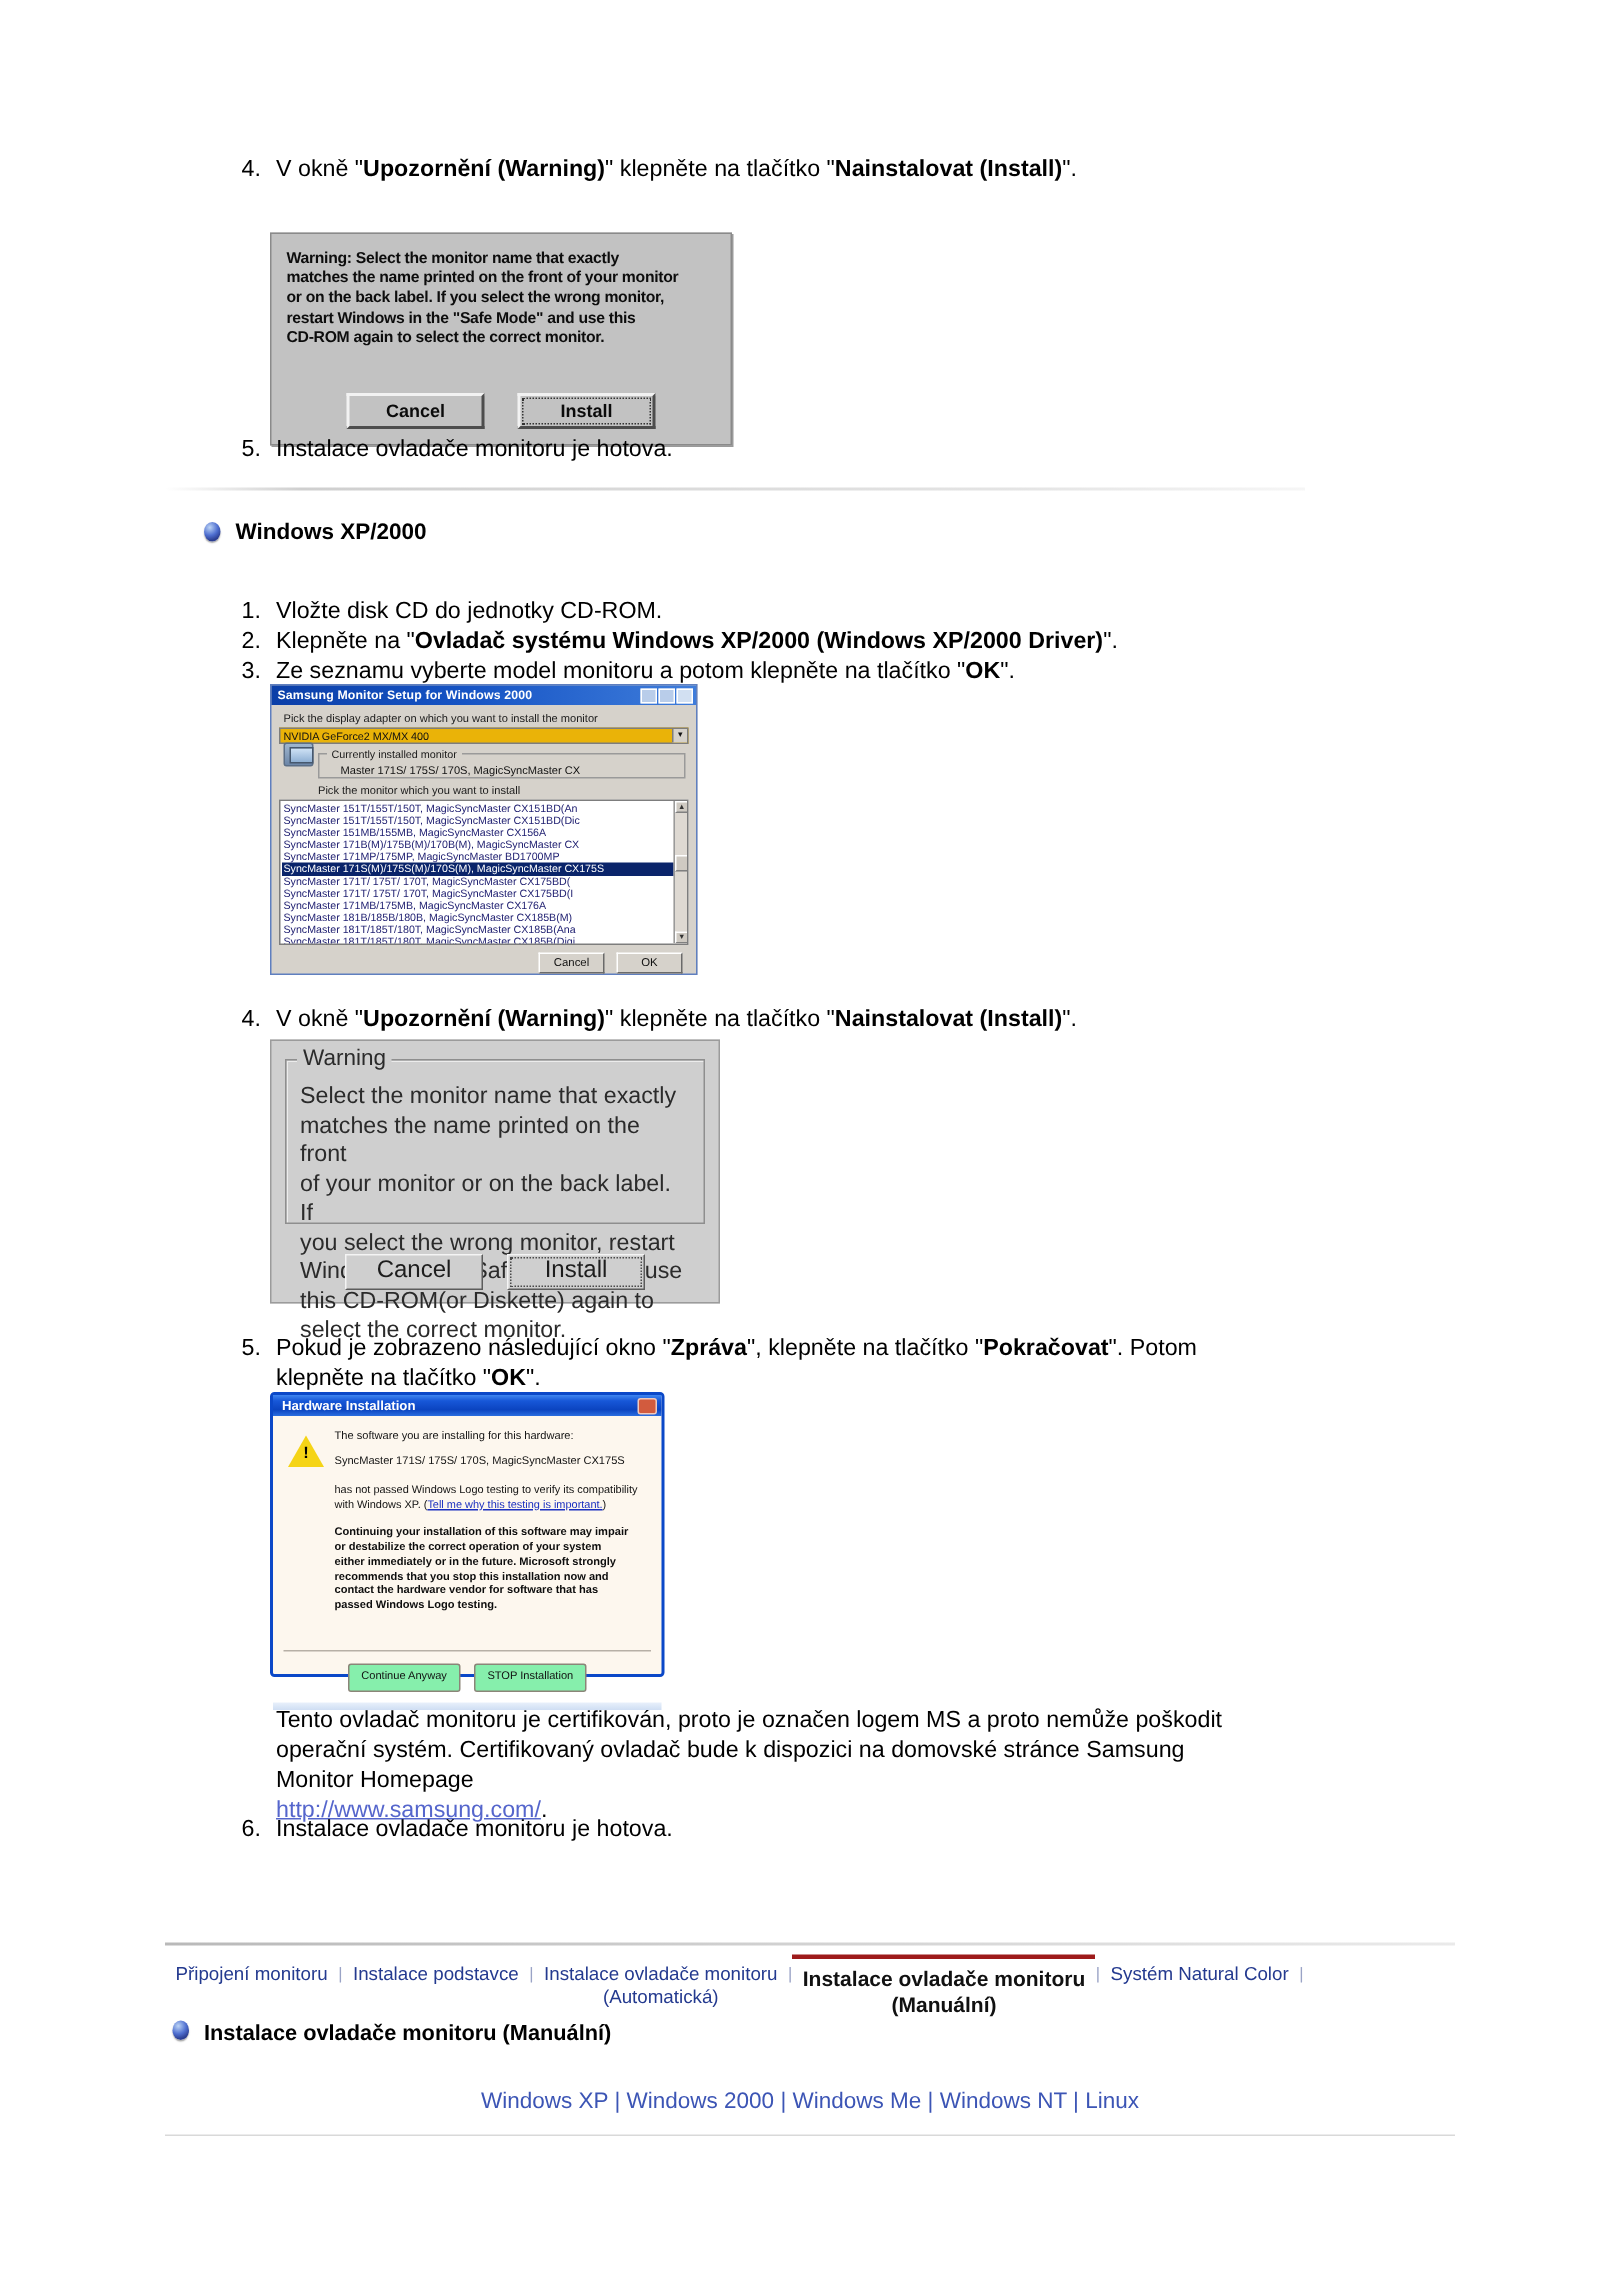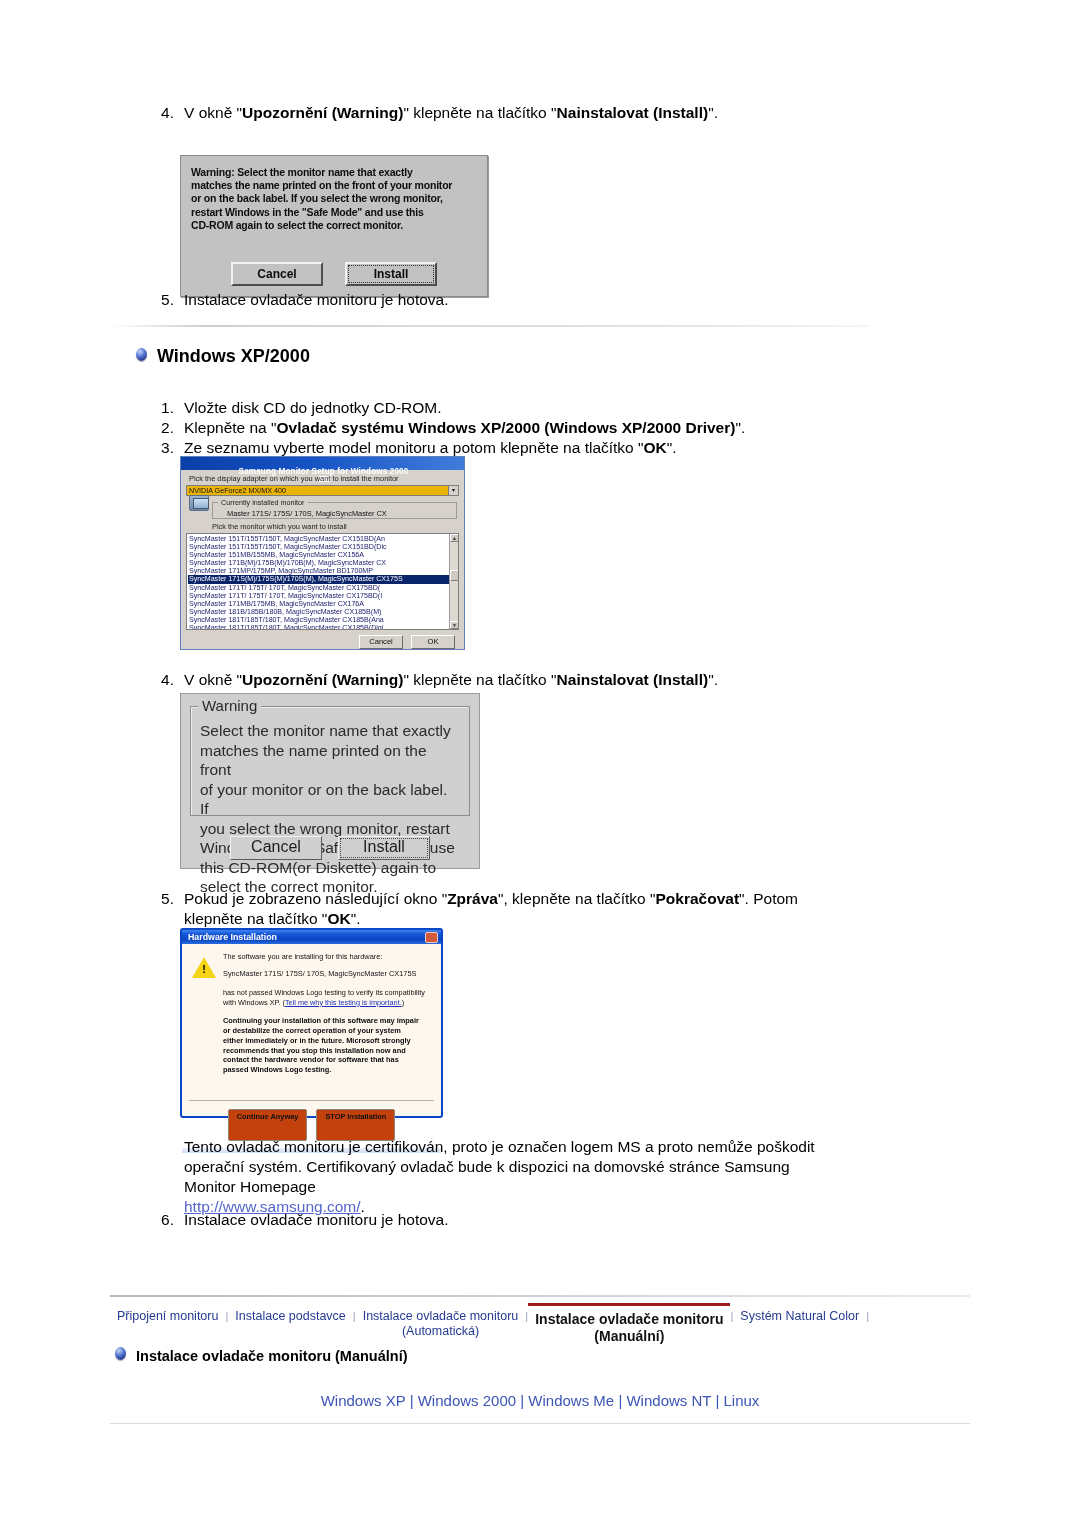--- a/index.html
+++ b/index.html
@@ -25,21 +25,21 @@
     position:absolute; height:2px;
     background:linear-gradient(to right,#ffffff 0%,#cfcfcf 12%,#d9d9d9 40%,#e4e4e4 75%,#f6f6f6 100%);
   }
 
   
   .ball {
     position:absolute; width:11px; height:13px; border-radius:50%;
     background:radial-gradient(circle at 35% 28%, #bcd4f5 0%, #4f6fd0 45%, #2a3c8e 75%, #6d7fc9 100%);
     box-shadow:0 1px 1px rgba(0,0,0,.35);
   }
-  .heading { position:absolute; font-size:18px; font-weight:bold; }
+  .heading { position:absolute; font-size:15px; font-weight:bold; }
 
   
   .dlg9x {
     position:absolute;
     background:#c2c2c2;
     border:1px solid #8a8a8a;
     box-shadow:1px 1px 0 #9a9a9a;
   }
   .dlg9x .body {
     font-family:"Liberation Sans", sans-serif;
@@ -97,21 +97,21 @@
 
   
   .dlg2k {
     position:absolute;
     background:#d6d2cb;
     border:1px solid #5f7fbf;
   }
   .dlg2k .tbar {
     height:13px;
     background:linear-gradient(to right,#0b3fa8 0%,#1553c4 45%,#3f7ddb 100%);
-    display:flex; align-items:center; padding:10px 2px 0 4px;flex-direction:column;
+    display:flex; align-items:center; padding:0 2px 0 4px;
   }
   .dlg2k .tbar .ttl {
     color:#ffffff; font-size:8.2px; font-weight:bold;
     white-space:nowrap; flex:1; letter-spacing:.1px;
   }
   .dlg2k .tbar .tbtn {
     width:11px; height:10px; margin-left:1px;
     background:#b9cdea; border:1px solid #ffffff;
     display:inline-block;
   }
@@ -218,24 +218,24 @@
   .dlgxp .lnk { color:#1a2fbf; text-decoration:underline; }
   .dlgxp .t4 {
     font-size:7.4px; font-weight:bold; color:#0d0d0d;
     margin:9px 0 16px 0; line-height:9.8px;
   }
   .dlgxp .sep { height:1px; background:#b7b0a6; margin:9px 7px 0 7px; }
   .dlgxp .btnrow3 {
     display:flex; justify-content:center; gap:9px; padding:8px 0 7px 0;
   }
   .btnxp {
-    padding:2px 8px 19px;
-    background:#c2410c;
+    padding:2px 8px 6px;
+    background:#86efac;
     border:1px solid #8b8578; border-radius:2px;
-    font-size:7.4px; color:#111; white-space:nowrap;font-weight:bold;
+    font-size:7.4px; color:#111; white-space:nowrap;
   }
   .dlgxp .foot { height:5px; background:linear-gradient(#e8f0fb,#cfdef3); }
 
   
   .footwrap { position:absolute; left:110px; top:1295px; width:870px; }
   .foot-top-rule { position:absolute; left:0; top:0; width:860px; height:2px;
     background:linear-gradient(to right,#b9b9b9,#d7d7d7 60%,#eaeaea); }
   .navrow { position:absolute; left:0; top:8px; display:flex; align-items:flex-start; }
   .navitem {
     font-size:12.5px; color:#243a8f; text-align:center; padding:6px 7px 0 7px;

